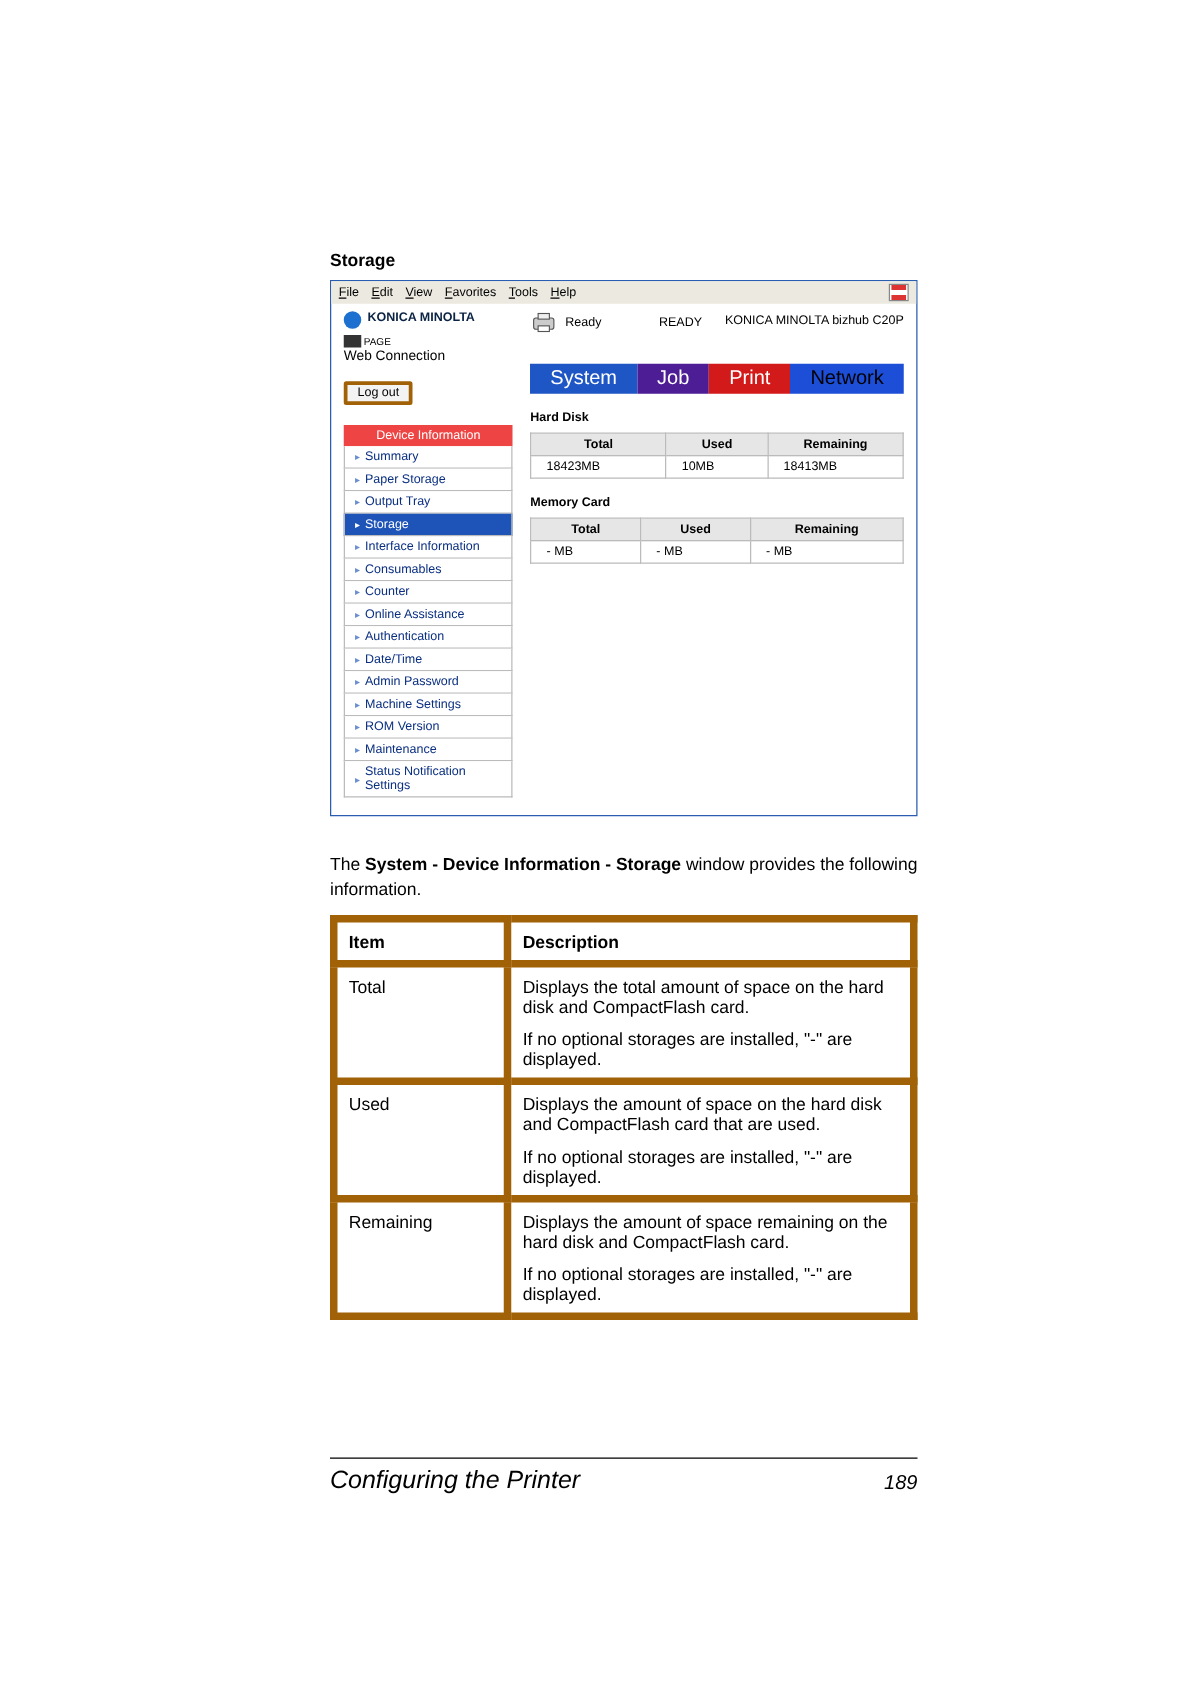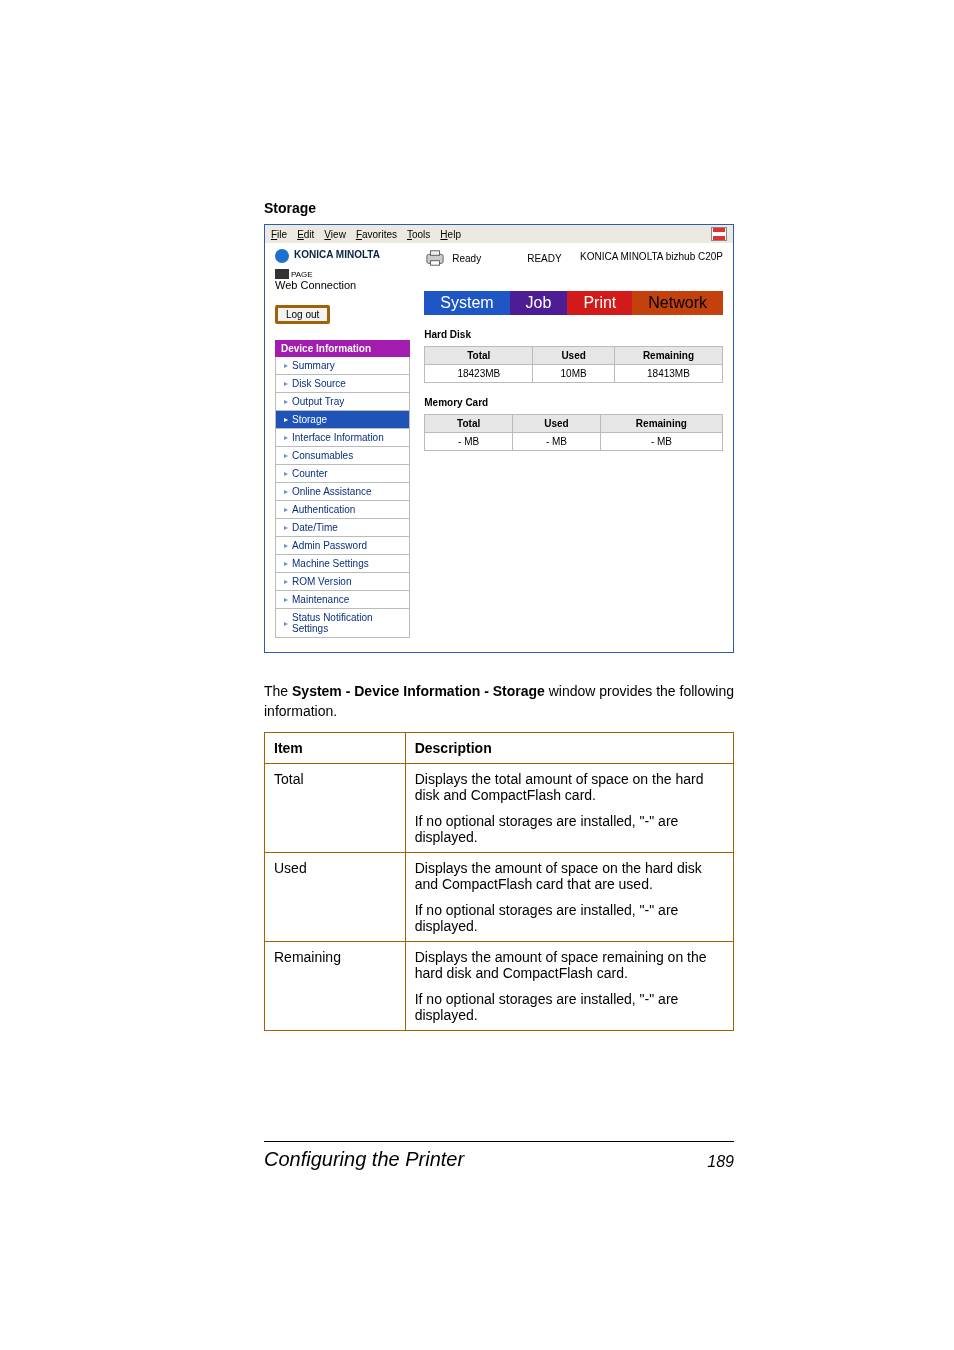--- a/index.html
+++ b/index.html
@@ -35,22 +35,23 @@
   .km-dot { width: 14px; height: 14px; background: #1d6fd0; border-radius: 50%; }
   .km-name { font-size: 10px; font-weight: bold; color: #0b2344; }
   .pagescope { font-size: 11px; margin: 4px 0 14px 0; color: #000; }
   .pagescope .ps-icon { display:inline-block; width:14px; height:10px; background:#333; margin-right:2px; vertical-align:middle; }
   .logout-btn {
     font-size: 10px; padding: 1px 8px; border: 3px solid #a16207; border-radius: 2px;
     background: #f3f3f3; margin-bottom: 16px; cursor: pointer;
   }
   .sidebar { width: 100%; }
   .side-header {
-    background: #a21caf; color: #fff; font-size: 10px; font-weight: bold;
+    background: #ef4444; color: #fff; font-size: 10px; font-weight: normal;
     padding: 3px 6px;
+    text-align: center;
   }
   .side-item {
     background: #fff; border: 1px solid #bbb; border-top: none;
     padding: 3px 6px 3px 8px; font-size: 10px; color: #0a2f80;
     display: flex; align-items: center; gap: 4px; cursor: pointer;
   }
   .side-item.selected { background: #1e53b8; color: #fff; }
   .side-item .tri { font-size: 8px; color: #6a8fd0; }
   .side-item.selected .tri { color: #fff; }
 
@@ -60,31 +61,31 @@
   .printer-icon { width: 22px; height: 18px; }
   .ready-label { font-size: 10px; }
   .ready-status { font-size: 10px; margin-left: 40px; }
   .model { font-size: 10px; text-align: right; margin-top: 2px; }
 
   .tab-row { display: flex; margin: 24px 0 14px 0; gap: 0; }
   .tab { font-size: 16px; padding: 3px 16px; cursor: pointer; color: #fff; }
   .tab.system { background: #1f56c5; }
   .tab.job { background: #4c1d95; }
   .tab.print { background: #d21a1a; }
-  .tab.network { background: #c2410c; color: #000; text-align: right; }
+  .tab.network { background: #1d4ed8; color: #000; text-align: right; }
 
   .panel-title { font-size: 10px; font-weight: bold; margin: 6px 0; }
   .disk-table { width: 100%; border-collapse: collapse; margin-bottom: 14px; font-size: 10px; }
   .disk-table th { background: #e6e6e6; border: 1px solid #bbb; padding: 3px 6px; font-weight: bold; text-align: center; }
-  .disk-table td { border: 1px solid #bbb; padding: 3px 12px; text-align: center; }
+  .disk-table td { border: 1px solid #bbb; padding: 3px 12px; text-align: left; }
 
   .body-text { font-size: 14px; line-height: 1.45; margin-bottom: 10px; }
 
   .info-table { width: 100%; border-collapse: collapse; font-size: 14px; }
-  .info-table th, .info-table td { border: 1px solid #a16207; padding: 7px 9px; vertical-align: top; text-align: left; }
+  .info-table th, .info-table td { border: 6px solid #a16207; padding: 7px 9px; vertical-align: top; text-align: left; }
   .info-table th { font-weight: bold; }
   .info-table .desc p + p { margin-top: 10px; }
 
   .footer {
     display: flex; justify-content: space-between; align-items: flex-end;
     margin-top: 110px; border-top: 1px solid #000; padding-top: 6px;
   }
   .footer-left { font-style: italic; font-size: 20px; }
   .footer-right { font-style: italic; font-size: 16px; }
 </style>
@@ -125,21 +126,21 @@
 
       <div class="sidebar">
         <div class="side-header">Device Information</div>
         <div id="sidebar-items">
             <div class="side-item">
               <span class="tri">▸</span>
               <span>Summary</span>
             </div>
             <div class="side-item">
               <span class="tri">▸</span>
-              <span>Disk Source</span>
+              <span>Paper Storage</span>
             </div>
             <div class="side-item">
               <span class="tri">▸</span>
               <span>Output Tray</span>
             </div>
             <div class="side-item selected">
               <span class="tri">▸</span>
               <span>Storage</span>
             </div>
             <div class="side-item">

